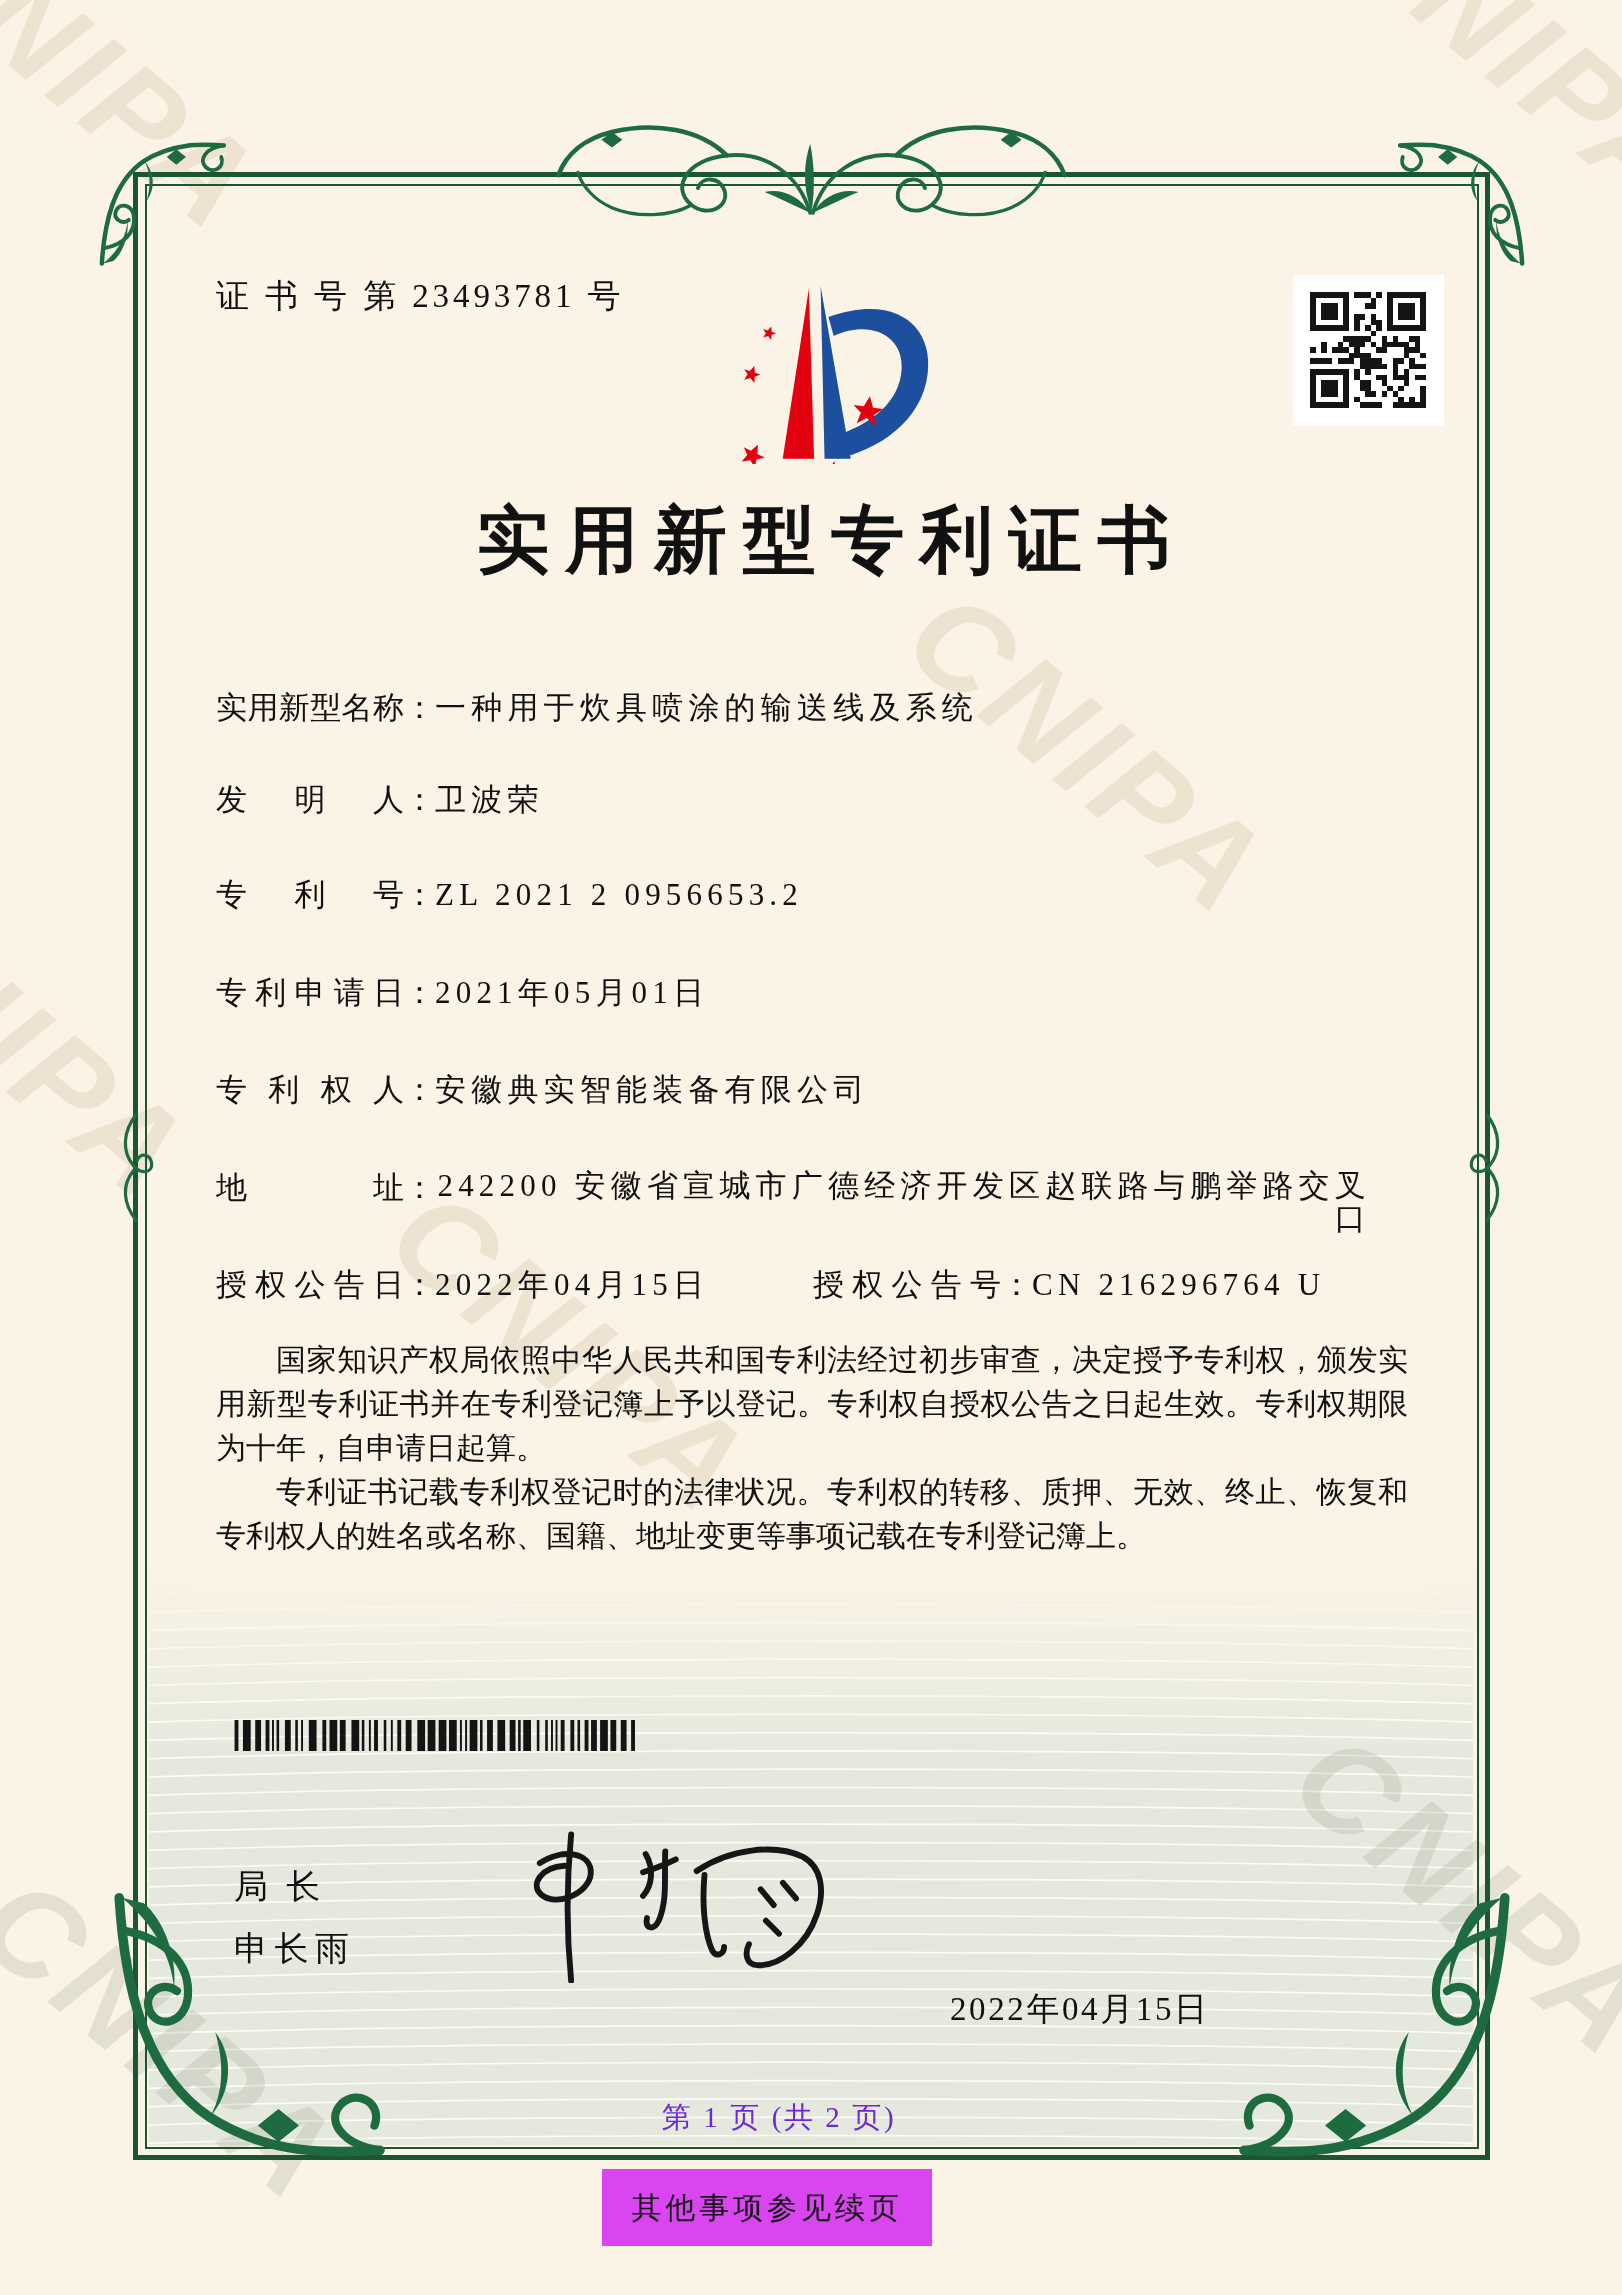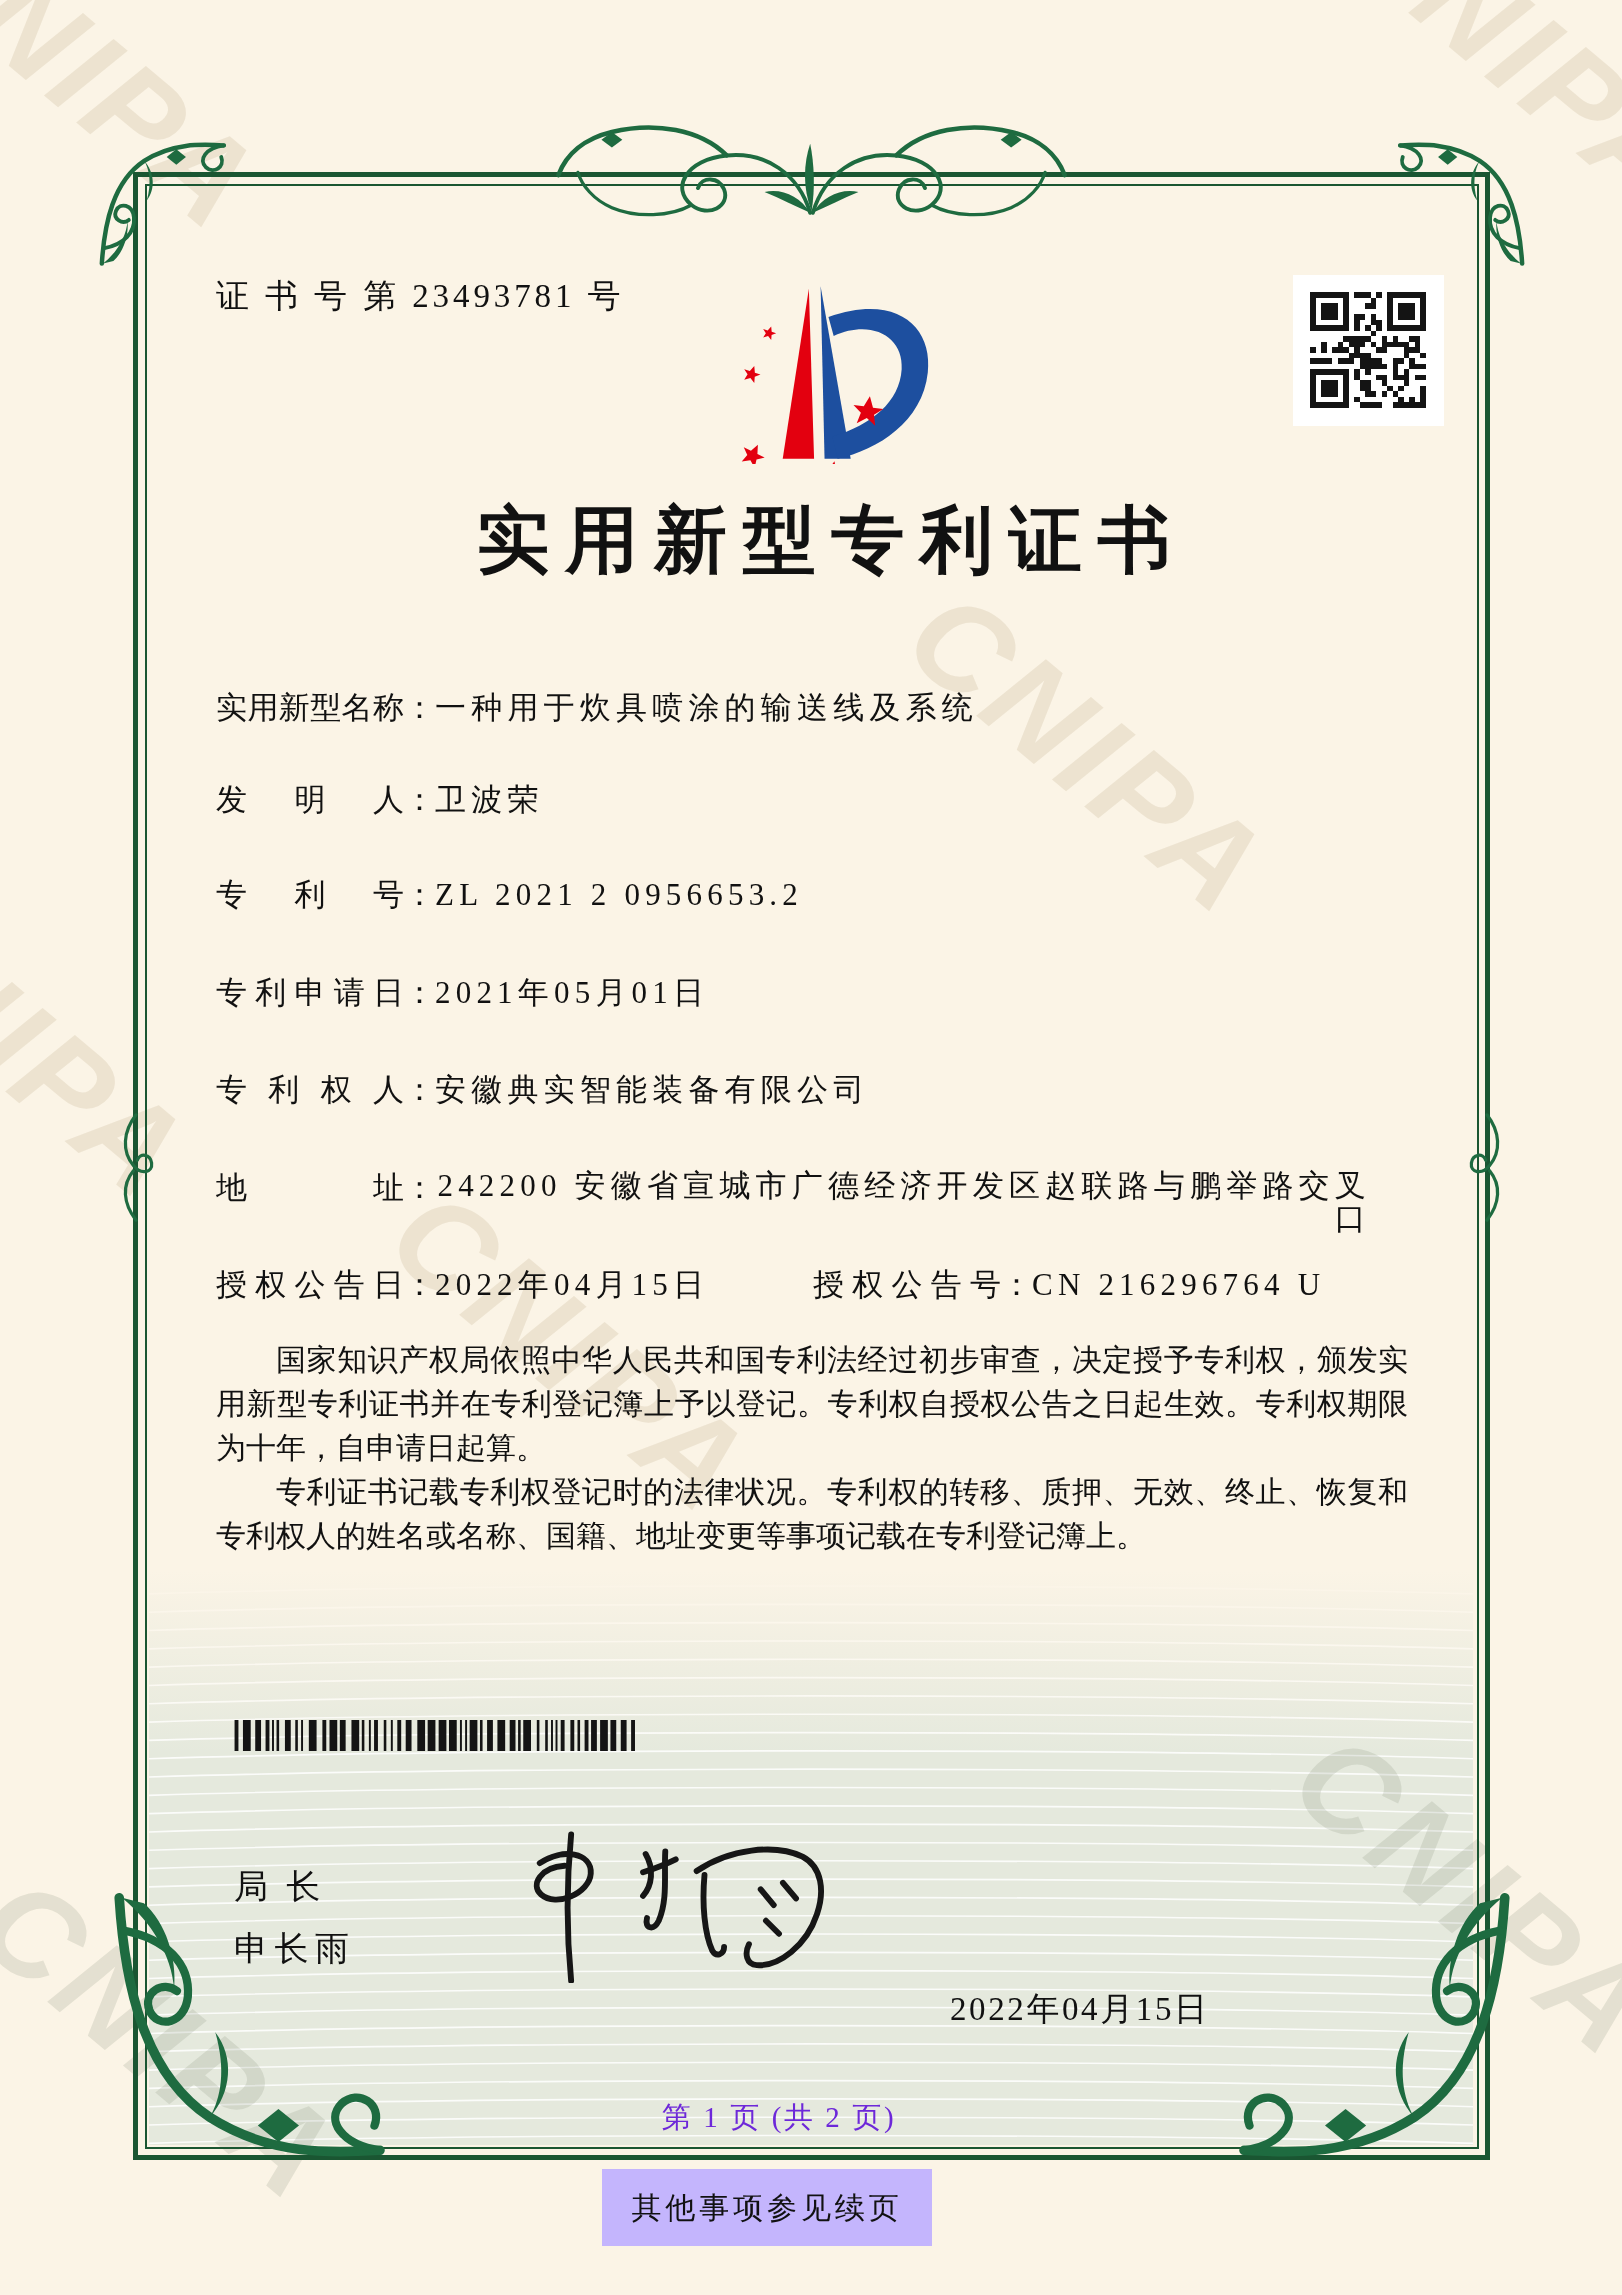--- a/index.html
+++ b/index.html
@@ -37,21 +37,21 @@
   .colon{vertical-align:top;}
   .fvalue{letter-spacing:5.2px;vertical-align:top;text-align:right;}
   .fvalue.addr{display:inline-block;width:936px;line-height:33px;}
   .grant2{position:absolute;left:597px;top:0;}
   .paras{left:216px;top:1338px;width:1192px;font-size:30px;line-height:44px;text-align:justify;}
   .paras p{margin:0;text-indent:2em;}
   .sig-title{left:234px;top:1864px;font-size:34px;letter-spacing:18.3px;text-align:center;}
   .sig-name{left:234px;top:1926px;font-size:34px;letter-spacing:6.5px;}
   .issue-date{left:950px;top:1987px;font-size:33px;letter-spacing:2.6px;}
   .page-info{left:216px;top:2098px;width:1126px;text-align:center;font-size:29px;letter-spacing:2.6px;color:#6d28d9;}
-  .cont-strip{left:602px;top:2169px;width:330px;height:77px;background:#c4b5fd;
+  .cont-strip{left:602px;top:2169px;width:330px;height:77px;background:#d946ef;
               text-align:center;line-height:77px;font-size:30px;letter-spacing:3.9px;}
   .qr-box{left:1293px;top:275px;width:151px;height:151px;background:#fff;}
   .qr-box svg{position:absolute;left:17px;top:17px;}
 </style>
 </head>
 <body>
 
 <div id="page">
 
   <div class="wave-zone">

